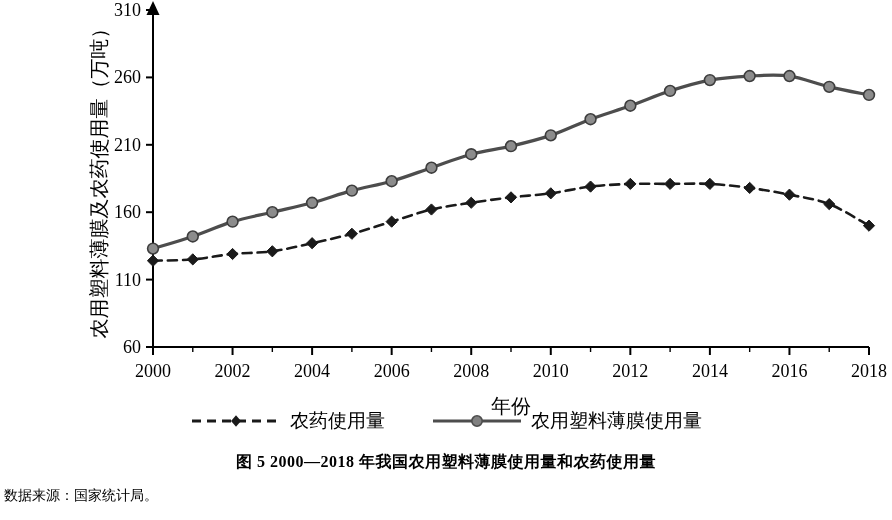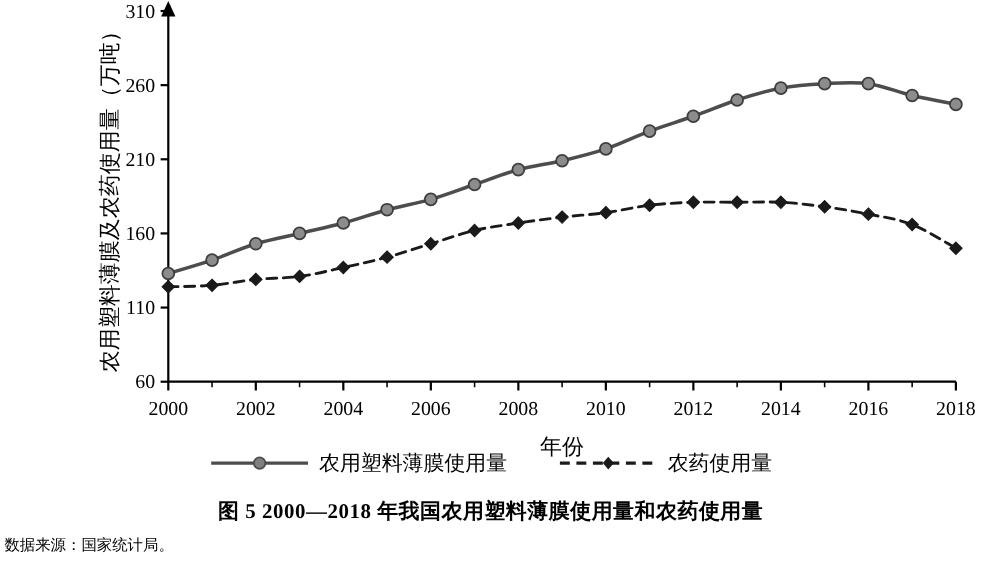--- a/index.html
+++ b/index.html
@@ -33,21 +33,21 @@
   .ylabel-text, .xlabel-text, .tick-text, .legend-text {
     font-family: "Liberation Serif", serif;
     fill: #000;
   }
   .caption {
     position: absolute;
     left: 0;
     top: 452px;
     width: 892px;
     text-align: center;
-    font-size: 19px;
+    font-size: 16px;
     font-weight: bold;
     letter-spacing: 0.5px;
     font-family: "Liberation Serif", serif;
   }
   .source {
     position: absolute;
     left: 4px;
     top: 487px;
     font-size: 14px;
     font-family: "Liberation Serif", serif;
@@ -171,32 +171,32 @@
         <polygon points="789.4444444444445,189.076 795.0444444444445,194.676 789.4444444444445,200.27599999999998 783.8444444444444,194.676" fill="#1a1a1a" stroke="#1a1a1a" stroke-width="1"></polygon>
         <polygon points="829.2222222222222,198.512 834.8222222222222,204.112 829.2222222222222,209.712 823.6222222222221,204.112" fill="#1a1a1a" stroke="#1a1a1a" stroke-width="1"></polygon>
         <polygon points="869,220.08 874.6,225.68 869,231.28 863.4,225.68" fill="#1a1a1a" stroke="#1a1a1a" stroke-width="1"></polygon>
       </svg>
   </div>
 
   <div class="legend">
     <div class="legend-item">
       <span class="swatch">
         <svg width="92" height="16" viewBox="0 0 92 16">
+          <line x1="2" y1="8" x2="90" y2="8" stroke="#1a1a1a" stroke-width="3" stroke-dasharray="9,6"></line>
+          <polygon points="46,2.2 51,8 46,13.8 41,8" fill="#1a1a1a"></polygon>
+        </svg>
+      </span>
+      <span class="legend-label">农药使用量</span>
+    </div>
+    <div class="legend-item">
+      <span class="swatch">
+        <svg width="92" height="16" viewBox="0 0 92 16">
           <line x1="2" y1="8" x2="90" y2="8" stroke="#4d4d4d" stroke-width="3"></line>
           <circle cx="46" cy="8" r="5.2" fill="#808080" stroke="#4d4d4d" stroke-width="1.6"></circle>
         </svg>
       </span>
       <span class="legend-label">农用塑料薄膜使用量</span>
     </div>
-    <div class="legend-item">
-      <span class="swatch">
-        <svg width="92" height="16" viewBox="0 0 92 16">
-          <line x1="2" y1="8" x2="90" y2="8" stroke="#1a1a1a" stroke-width="3" stroke-dasharray="9,6"></line>
-          <polygon points="46,2.2 51,8 46,13.8 41,8" fill="#1a1a1a"></polygon>
-        </svg>
-      </span>
-      <span class="legend-label">农药使用量</span>
-    </div>
   </div>
 
   <div class="caption">图 5   2000—2018 年我国农用塑料薄膜使用量和农药使用量</div>
   <div class="source">数据来源：国家统计局。</div>
 </div>
 
 </body></html>

